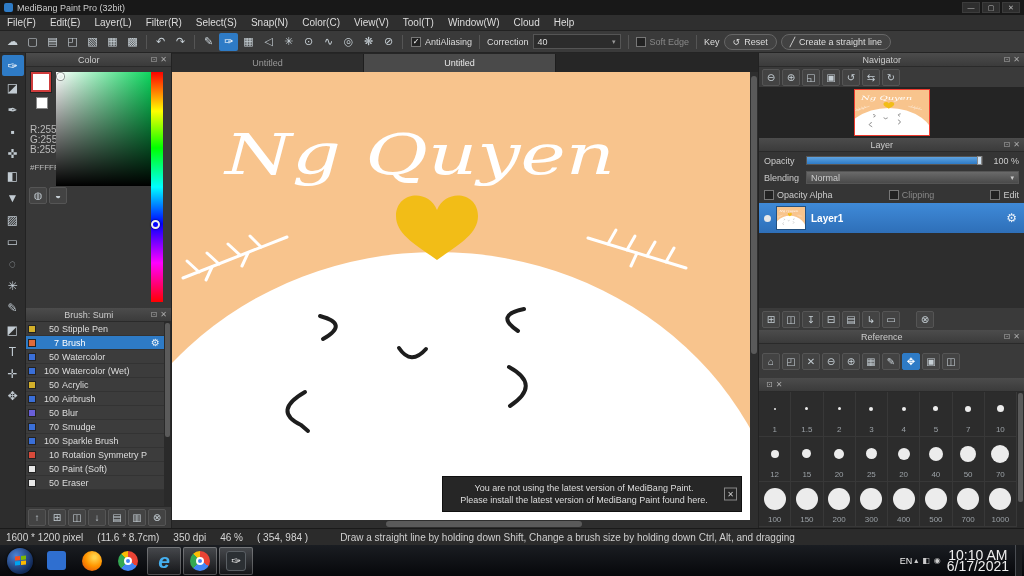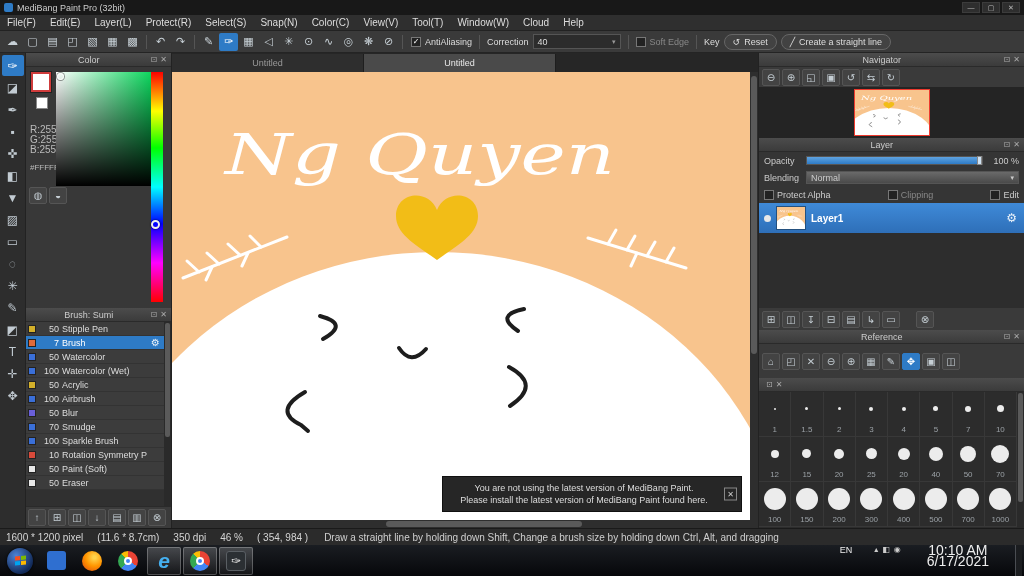--- a/index.html
+++ b/index.html
@@ -125,36 +125,36 @@
   .bs-body{flex:1;position:relative;background:#2c2c2c;overflow:hidden}
   .bs-grid{display:grid;grid-template-columns:repeat(8,1fr);grid-auto-rows:45px;margin-right:7px}
   .bscell{border-right:1px solid #383838;border-bottom:1px solid #383838;display:flex;flex-direction:column;align-items:center;justify-content:flex-end;padding-bottom:2px;background:#2c2c2c}
   .bsdotwrap{flex:1;display:flex;align-items:center;justify-content:center;width:100%}
   .bsdot{background:#ececec;border-radius:50%}
   .bslabel{font-size:8px;color:#9aa0a5;line-height:9px}
 
   
   .statusbar{height:17px;background:#2b2b2b;border-top:1px solid #1a1a1a;display:flex;align-items:center;font-size:10px;color:#d5d5d5;padding:0 6px;white-space:nowrap;overflow:hidden;flex:none}
   .statusbar span{margin-right:14px;flex:none}
-  .statusbar .hint{margin-left:2px;color:#cfcfcf}
+  .statusbar .hint{margin-left:18px;color:#cfcfcf}
 
   
   .taskbar{height:31px;background:linear-gradient(#1a1d22,#06070a);display:flex;align-items:center;padding-left:2px;flex:none}
   .start-orb{width:26px;height:26px;border-radius:50%;background:radial-gradient(circle at 35% 30%,#4d84d8,#122a58 72%);display:flex;align-items:center;justify-content:center;margin:0 5px;box-shadow:0 0 3px #000}
   .flag{display:grid;grid-template-columns:5px 5px;grid-template-rows:4px 4px;gap:1px;transform:skewY(-6deg)}
   .flag i{display:block}
   .tapp{width:34px;height:28px;display:flex;align-items:center;justify-content:center;margin:0 1px;border-radius:2px}
   .tapp.tactive{background:linear-gradient(rgba(255,255,255,.20),rgba(255,255,255,.05));box-shadow:inset 0 0 0 1px rgba(255,255,255,.25)}
   .app-icon{width:19px;height:19px;border-radius:3px}
   .firefox-icon{width:20px;height:20px;border-radius:50%;background:radial-gradient(circle at 62% 32%,#ffd24a 8%,#ff9500 48%,#e55b0c 85%)}
   .chrome-icon{width:20px;height:20px;border-radius:50%;background:conic-gradient(#ea4335 0 33%,#4285f4 33% 62%,#34a853 62% 88%,#fbbc05 88%);position:relative}
   .chrome-center{position:absolute;left:50%;top:50%;transform:translate(-50%,-50%);width:8px;height:8px;border-radius:50%;background:#4285f4;border:2px solid #fff}
   .edge-icon{font-size:21px;font-weight:bold;font-style:italic;color:#45b0f0;line-height:20px}
   .mb-icon{width:20px;height:20px;border-radius:3px;background:#2b2f33;color:#e8e8e8;display:flex;align-items:center;justify-content:center;font-size:12px;border:1px solid #5a5f64}
-  .tray{margin-left:auto;display:flex;gap:22px;font-size:9px;color:#eee;padding-right:2px}
+  .tray{margin-left:auto;display:flex;align-items:center;gap:2px;font-size:9px;color:#eee;padding-right:2px}
   .tray-ico{font-size:8px;color:#ccc}
   .clock{text-align:center;line-height:11px;font-size:14px;padding:0 4px}
   .show-desktop{width:7px;height:31px;border-left:1px solid #4a4d52;background:#1b1d20}
 </style>
 </head>
 <body>
 
 <div id="app">
 
   <div class="titlebar">
@@ -164,21 +164,21 @@
       <span class="win-btn">—</span>
       <span class="win-btn">▢</span>
       <span class="win-btn">✕</span>
     </div>
   </div>
 
   <div class="menubar">
       <div class="menu-item">File(F)</div>
       <div class="menu-item">Edit(E)</div>
       <div class="menu-item">Layer(L)</div>
-      <div class="menu-item">Protect(R)</div>
+      <div class="menu-item">Filter(R)</div>
       <div class="menu-item">Select(S)</div>
       <div class="menu-item">Snap(N)</div>
       <div class="menu-item">Color(C)</div>
       <div class="menu-item">View(V)</div>
       <div class="menu-item">Tool(T)</div>
       <div class="menu-item">Window(W)</div>
       <div class="menu-item">Cloud</div>
       <div class="menu-item">Help</div>
     </div>
 
@@ -466,21 +466,21 @@
         <div class="lrow">
           <span class="lbl">Blending</span>
           <span class="blend-select">
             <span>Normal</span>
             <span class="caret" style="margin-left:auto;font-size:7px;color:#ccc">▾</span>
           </span>
         </div>
         <div class="lrow" style="justify-content:space-between">
           <span class="chk-group">
               <span class="check"></span>
-              <span>Protect Alpha</span>
+              <span>Opacity Alpha</span>
             </span>
           <span class="chk-group dim">
               <span class="check"></span>
               <span>Clipping</span>
             </span>
           <span class="chk-group">
               <span class="check"></span>
               <span>Edit</span>
             </span>
         </div>

